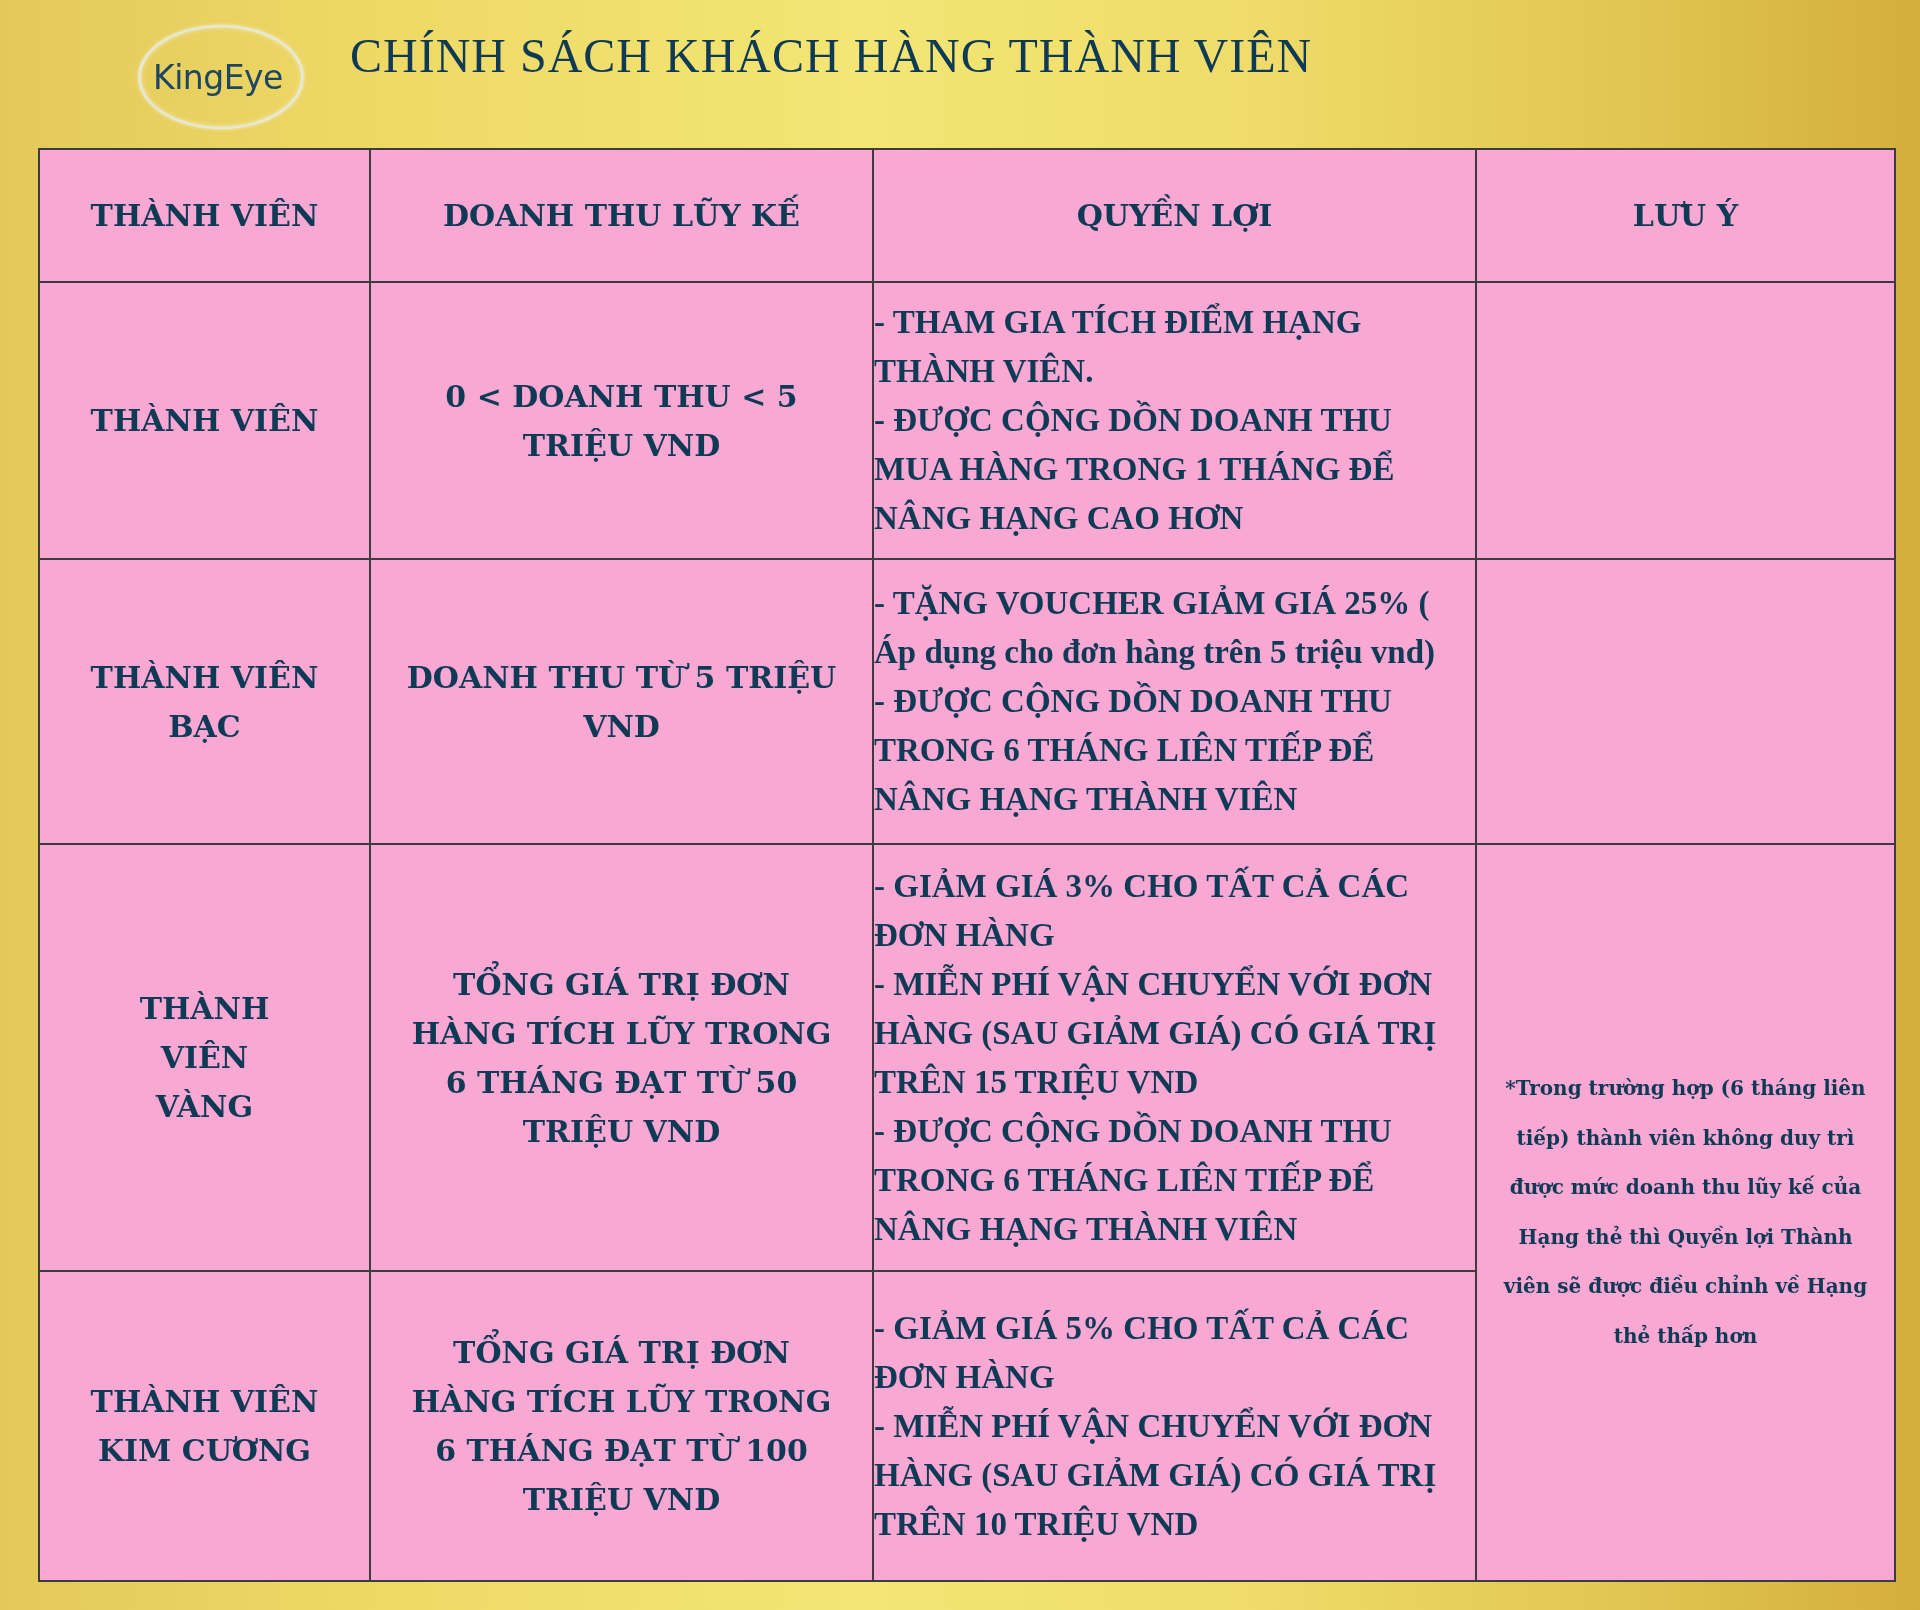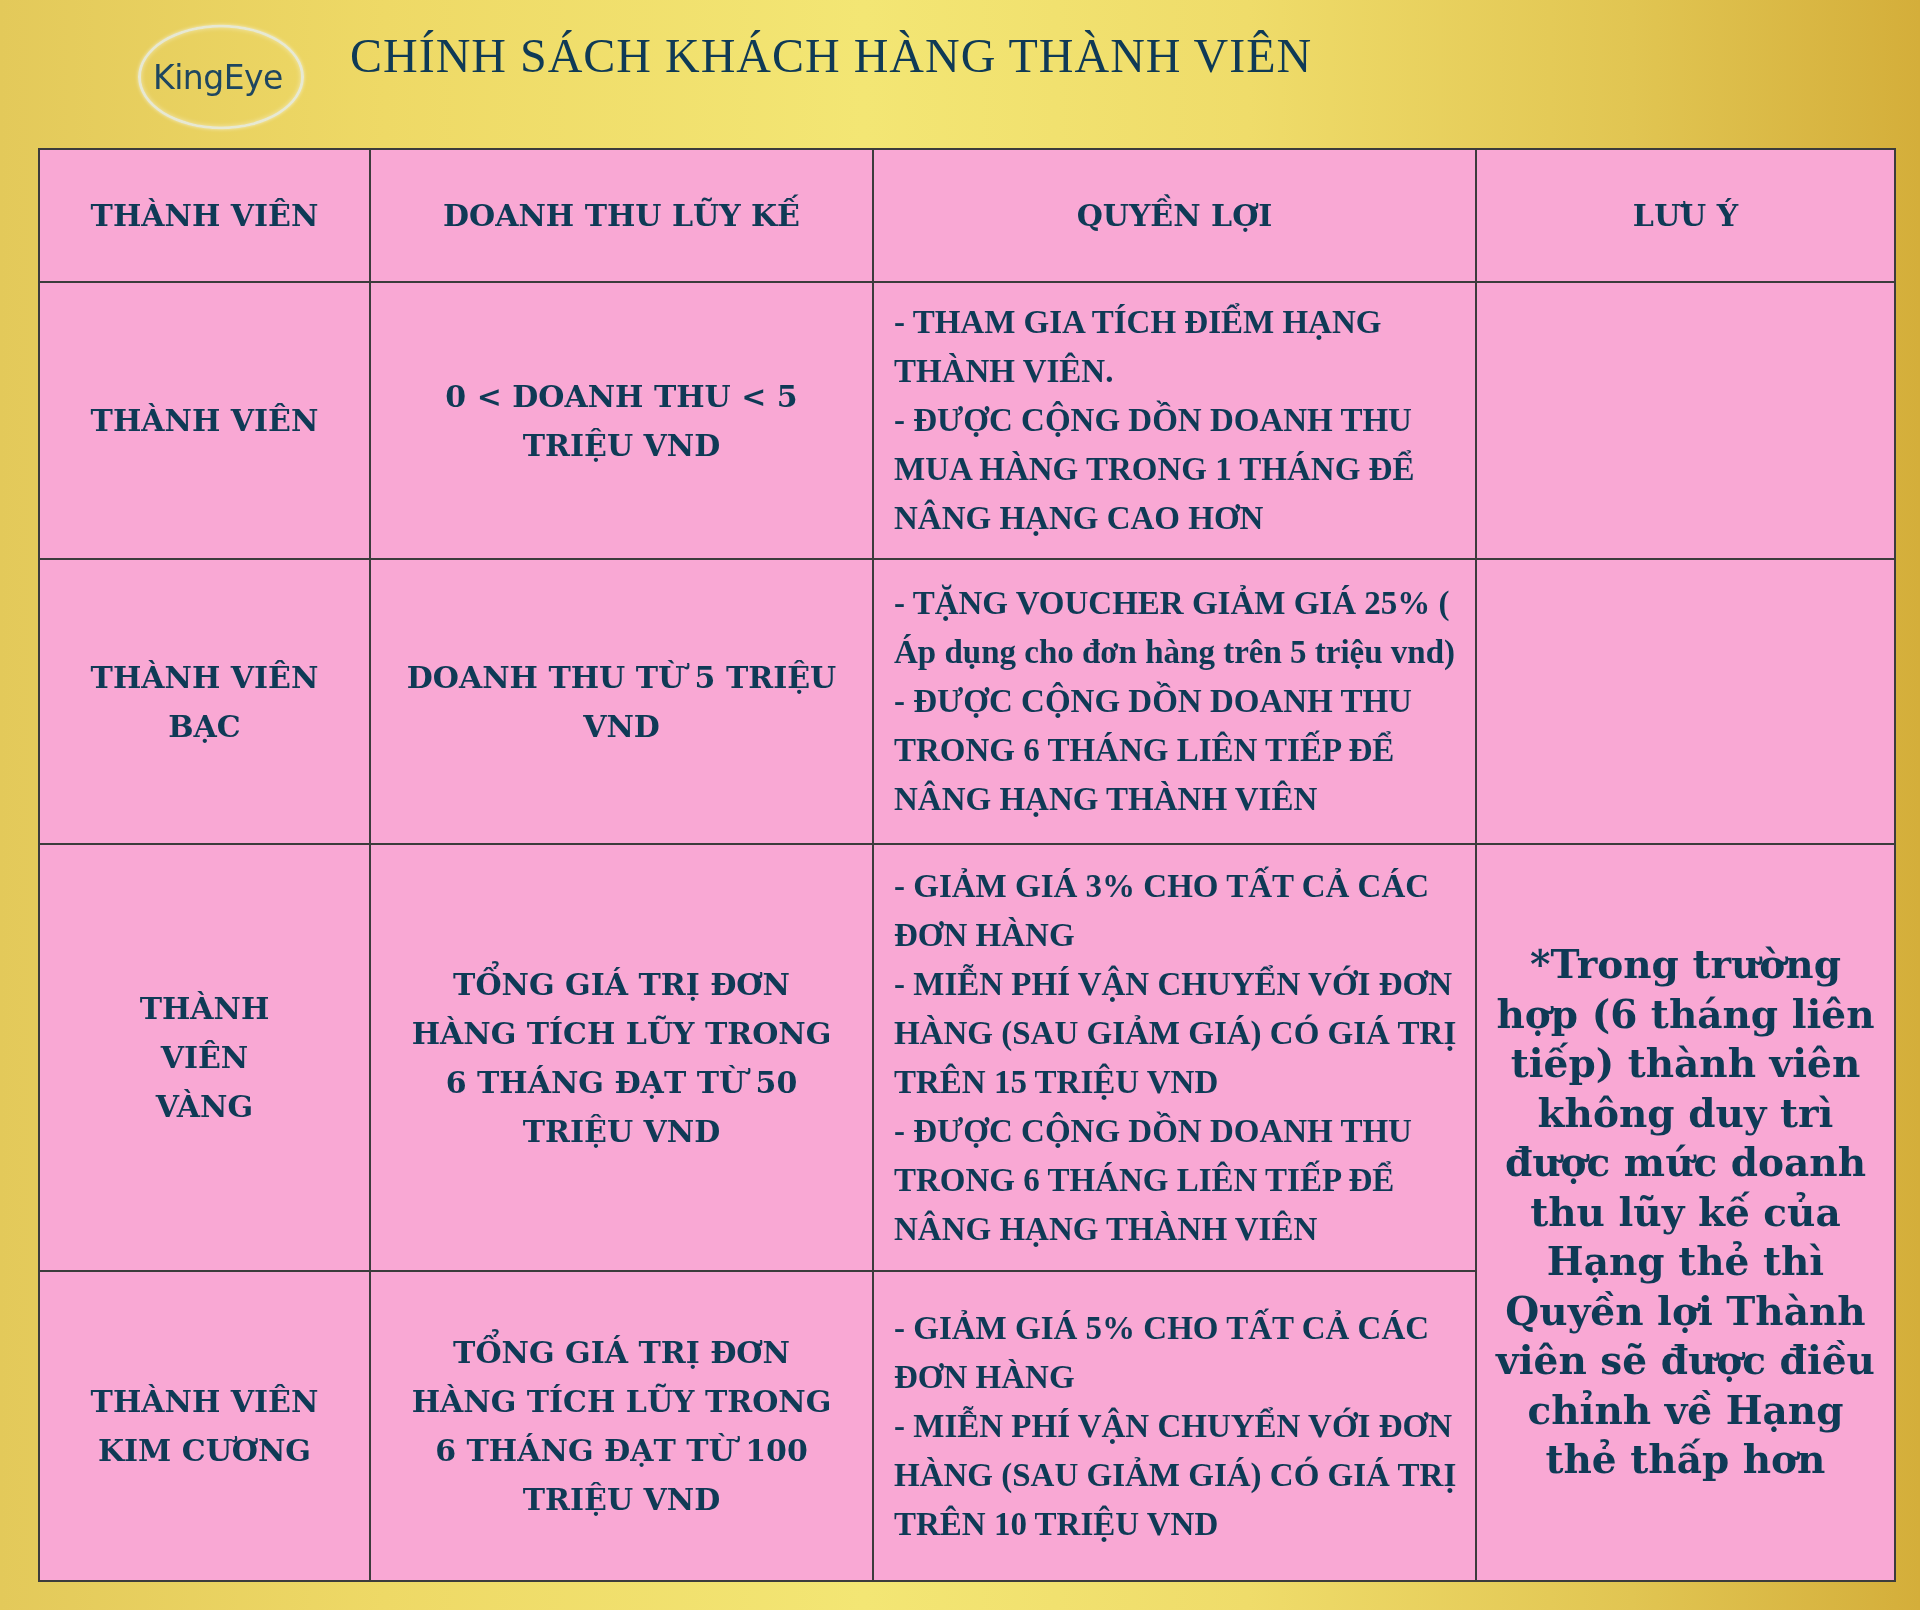--- a/index.html
+++ b/index.html
@@ -38,25 +38,25 @@
   th {
     font-family:"DejaVu Serif", serif; font-weight:bold; font-size:30px; color:#0f3a56; text-align:center;
   }
   tr.hdr { height:133px; }
   tr.r1 { height:277px; } tr.r2 { height:285px; } tr.r3 { height:427px; } tr.r4 { height:310px; }
   td.center {
     text-align:center; font-weight:bold; font-size:30px; line-height:49px; color:#0f3a56; padding:0 16px;
   }
   td.benefit {
     text-align:left; font-family:"Liberation Serif", serif; font-weight:bold; font-size:33px; line-height:49px;
-    color:#0f3a56; padding:0 14px 0 20px;
+    color:#0f3a56; padding:0 14px 0 0;
   }
   td.benefit .line { display:block; }
   td.note {
-    text-align:center; font-weight:bold; font-size:39px; line-height:49.5px; color:#0f3a56; padding:0 18px;
+    text-align:center; font-weight:bold; font-size:20px; line-height:49.5px; color:#0f3a56; padding:0 18px;
   }
 </style>
 </head>
 <body>
 
 <div class="logo">
   <div class="logo-eye"></div>
   <div class="logo-text">KingEye</div>
 </div>
 <div class="title">CHÍNH SÁCH KHÁCH HÀNG THÀNH VIÊN</div>

